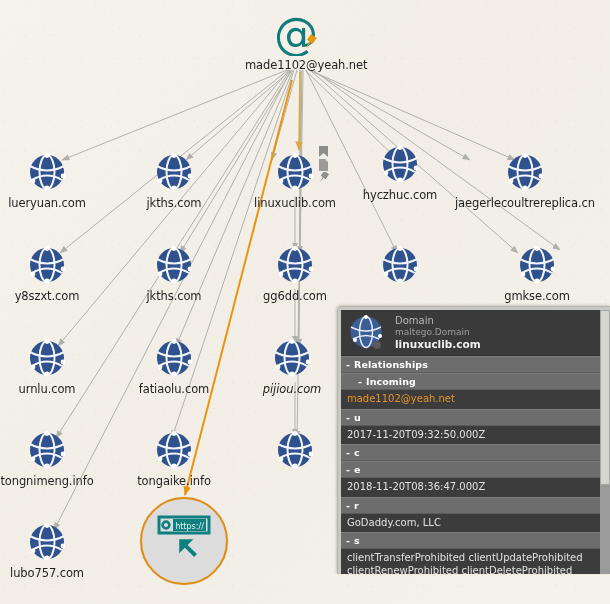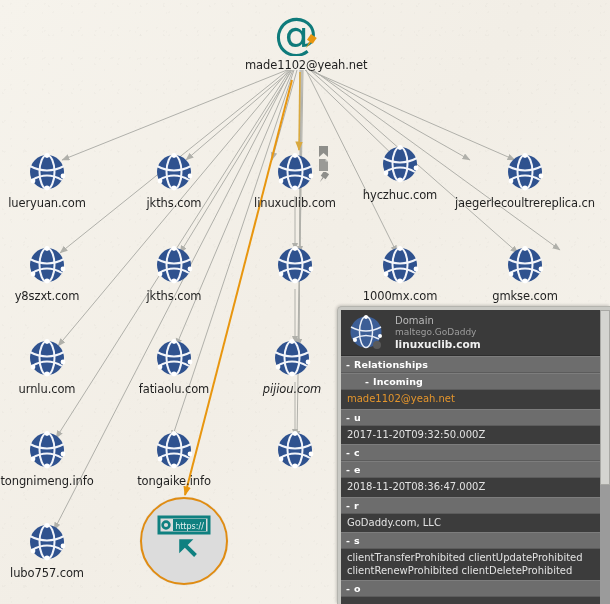--- a/index.html
+++ b/index.html
@@ -77,21 +77,21 @@
     margin-top: 3px;
     font-size: 12px;
     color: #1a1a1a;
     white-space: nowrap;
   }
 
   
   #detail-panel {
     position: absolute;
     left: 337px; top: 306px;
-    width: 273px; height: 298px;
+    width: 273px; height: 268px;
     background: #c9c9c4;
     border: 1px solid #b4b4ae;
     border-right: none; border-bottom: none;
     border-top-left-radius: 5px;
     padding: 3px 0 0 3px;
     box-shadow: -1px -1px 3px rgba(0,0,0,0.18);
     overflow: hidden;
   }
   #panel-inner {
     position: relative;
@@ -124,21 +124,21 @@
     background: #6d6d6d;
     color: #ffffff;
     font-size: 9.5px;
     font-weight: bold;
     padding: 2px 4px 2px 5px;
     border-top: 1px solid #7d7d7d;
     border-bottom: 1px solid #5c5c5c;
     letter-spacing: 0.1px;
   }
   .sec .tog { display: inline-block; width: 8px; color: #ffffff; }
-  .sec.sub { padding-left: 24px; }
+  .sec.sub { padding-left: 17px; }
   .row {
     background: #3c3c3c;
     color: #e2e2e2;
     font-size: 10px;
     padding: 3px 5px 3px 6px;
     line-height: 1.25;
     word-break: break-word;
   }
   .row.link { color: #e4952c; }
 
@@ -353,37 +353,37 @@
             <g stroke="#f3f5fa" stroke-width="2" fill="none">
               <ellipse cx="23" cy="24" rx="7.5" ry="17"></ellipse>
               <path d="M6,18 Q23,27 40,18"></path>
               <path d="M8,32 Q23,23 38,32"></path>
             </g>
             <circle cx="23" cy="7.5" r="2.4" fill="#ffffff"></circle>
             <circle cx="39" cy="28" r="2.4" fill="#ffffff"></circle>
             <circle cx="9" cy="33" r="2.4" fill="#ffffff"></circle>
             <circle cx="23" cy="40" r="2.4" fill="#ffffff"></circle>
           </svg></div>
+        <div class="lbl">gg6dd.com</div>
       </div>
       <div class="node" style="left: 400px; top: 241px;">
         <div class="glyph" style="position:relative"><svg viewBox="0 0 46 46" width="46" height="46">
             <circle cx="23" cy="24" r="17" fill="#2f528f"></circle>
             <g stroke="#f3f5fa" stroke-width="2" fill="none">
               <ellipse cx="23" cy="24" rx="7.5" ry="17"></ellipse>
               <path d="M6,18 Q23,27 40,18"></path>
               <path d="M8,32 Q23,23 38,32"></path>
             </g>
             <circle cx="23" cy="7.5" r="2.4" fill="#ffffff"></circle>
             <circle cx="39" cy="28" r="2.4" fill="#ffffff"></circle>
             <circle cx="9" cy="33" r="2.4" fill="#ffffff"></circle>
             <circle cx="23" cy="40" r="2.4" fill="#ffffff"></circle>
           </svg></div>
-        <div class="lbl">1000mx.com</div>
-      </div>
-      <div class="node" style="left: 525px; top: 241px;">
+      </div>
+      <div class="node" style="left: 537px; top: 241px;">
         <div class="glyph" style="position:relative"><svg viewBox="0 0 46 46" width="46" height="46">
             <circle cx="23" cy="24" r="17" fill="#2f528f"></circle>
             <g stroke="#f3f5fa" stroke-width="2" fill="none">
               <ellipse cx="23" cy="24" rx="7.5" ry="17"></ellipse>
               <path d="M6,18 Q23,27 40,18"></path>
               <path d="M8,32 Q23,23 38,32"></path>
             </g>
             <circle cx="23" cy="7.5" r="2.4" fill="#ffffff"></circle>
             <circle cx="39" cy="28" r="2.4" fill="#ffffff"></circle>
             <circle cx="9" cy="33" r="2.4" fill="#ffffff"></circle>
@@ -526,21 +526,21 @@
                 <path d="M6,27 Q19,20 32,27"></path>
               </g>
               <circle cx="19" cy="5" r="2" fill="#ffffff"></circle>
               <circle cx="33" cy="24" r="2" fill="#ffffff"></circle>
               <circle cx="8" cy="28" r="2" fill="#ffffff"></circle>
               <circle cx="30" cy="33" r="4" fill="#5a5a5a"></circle>
             </svg>
           </div>
           <div class="meta">
             <div class="t1">Domain</div>
-            <div class="t2">maltego.GoDaddy</div>
+            <div class="t2">maltego.Domain</div>
             <div class="t3">linuxuclib.com</div>
           </div>
         </div>
 
         <div id="panel-sections">
             <div class="sec"><span class="tog">-</span><span>Relationships</span></div>
             <div class="sec sub"><span class="tog">-</span><span>Incoming</span></div>
             <div class="row link">made1102@yeah.net</div>
             <div class="sec"><span class="tog">-</span><span>u</span></div>
             <div class="row">2017-11-20T09:32:50.000Z</div>

